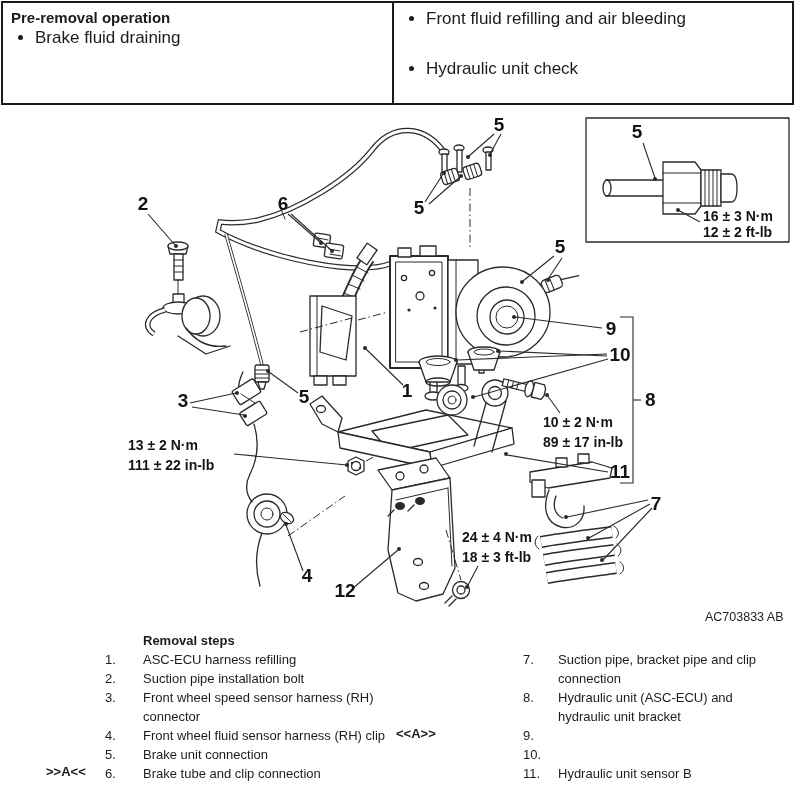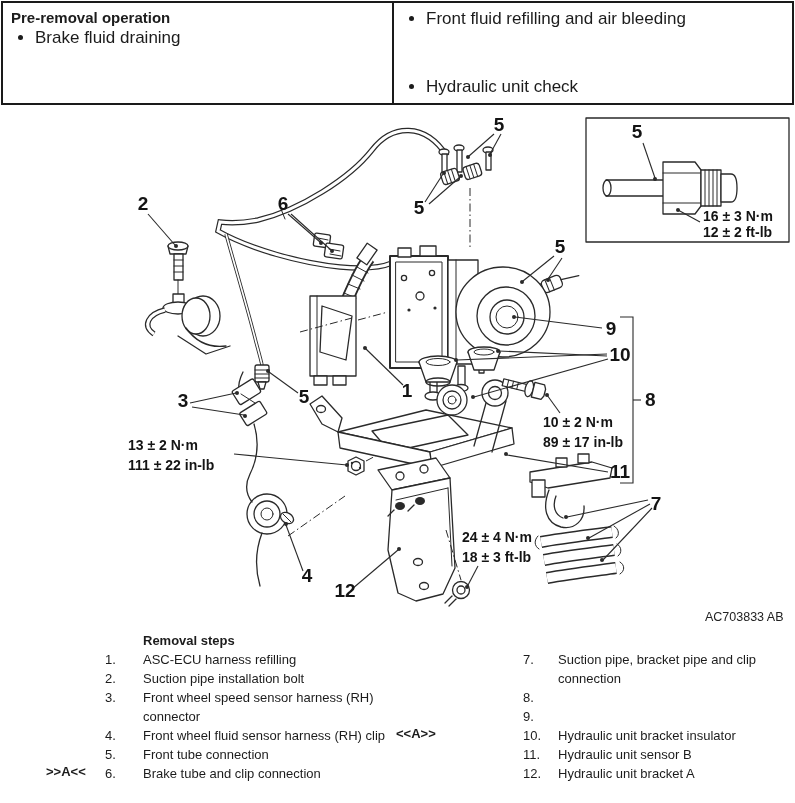--- a/index.html
+++ b/index.html
@@ -7,21 +7,21 @@
         font-family:"Liberation Sans",sans-serif;color:#1c1c1c;}
   
   .ops-table{position:absolute;left:1px;top:1px;width:789px;height:100px;
              border:2px solid #1a1a1a;display:flex;}
   .ops-cell{padding:5px 8px 16px 8px;box-sizing:border-box;}
   .ops-cell.pre{width:391px;border-right:2px solid #1a1a1a;}
   .ops-cell.post{flex:1;}
   .ops-title{font-weight:bold;font-size:15px;line-height:19px;}
   .ops-list{margin:1px 0 0 0;padding:0 0 0 24px;list-style:disc;}
   .ops-list li{font-size:17px;line-height:19px;}
-  .ops-list.gapped li + li{margin-top:49px;}
+  .ops-list.gapped li + li{margin-top:31px;}
   
   .fig{position:absolute;left:0;top:110px;}
   .ln{fill:none;stroke:#2a2a2a;stroke-width:1.3;stroke-linecap:round;stroke-linejoin:round;}
   .thin{stroke-width:1;}
   .bold2{stroke-width:2;}
   .wfill{fill:#fff;}
   .dk{fill:#2a2a2a;}
   .lead{stroke:#2a2a2a;stroke-width:1.1;fill:none;}
   .dash{stroke:#2a2a2a;stroke-width:1;fill:none;stroke-dasharray:8 3 1.5 3;}
   .tube-o{fill:none;stroke:#2a2a2a;stroke-width:5.4;}
@@ -432,46 +432,42 @@
       <div class="step-row">
         <span class="step-num">3.</span>
         <span class="step-text">Front wheel speed sensor harness (RH) connector</span>
       </div>
       <div class="step-row">
         <span class="step-num">4.</span>
         <span class="step-text">Front wheel fluid sensor harness (RH) clip</span>
       </div>
       <div class="step-row">
         <span class="step-num">5.</span>
-        <span class="step-text">Front tube connection</span>
+        <span class="step-text">Brake unit connection</span>
       </div>
       <div class="step-row">
         <span class="step-num">6.</span>
         <span class="step-text">Brake tube and clip connection</span>
       </div>
     </div>
 
     <div class="col right">
       <div class="step-row">
         <span class="step-num">7.</span>
         <span class="step-text">Suction pipe, bracket pipe and clip connection</span>
       </div>
       <div class="step-row">
         <span class="step-num">8.</span>
+        <span class="step-text">Hydraulic unit (ASC-ECU) and hydraulic unit bracket</span>
       </div>
       <div class="step-row">
         <span class="step-num">9.</span>
       </div>
       <div class="step-row">
         <span class="step-num">10.</span>
-        <span class="step-text">Hydraulic unit bracket insulator</span>
       </div>
       <div class="step-row">
         <span class="step-num">11.</span>
         <span class="step-text">Hydraulic unit sensor B</span>
-      </div>
-      <div class="step-row">
-        <span class="step-num">12.</span>
-        <span class="step-text">Hydraulic unit bracket A</span>
       </div>
     </div>
   </div>
 </div>
 
 </body></html>

